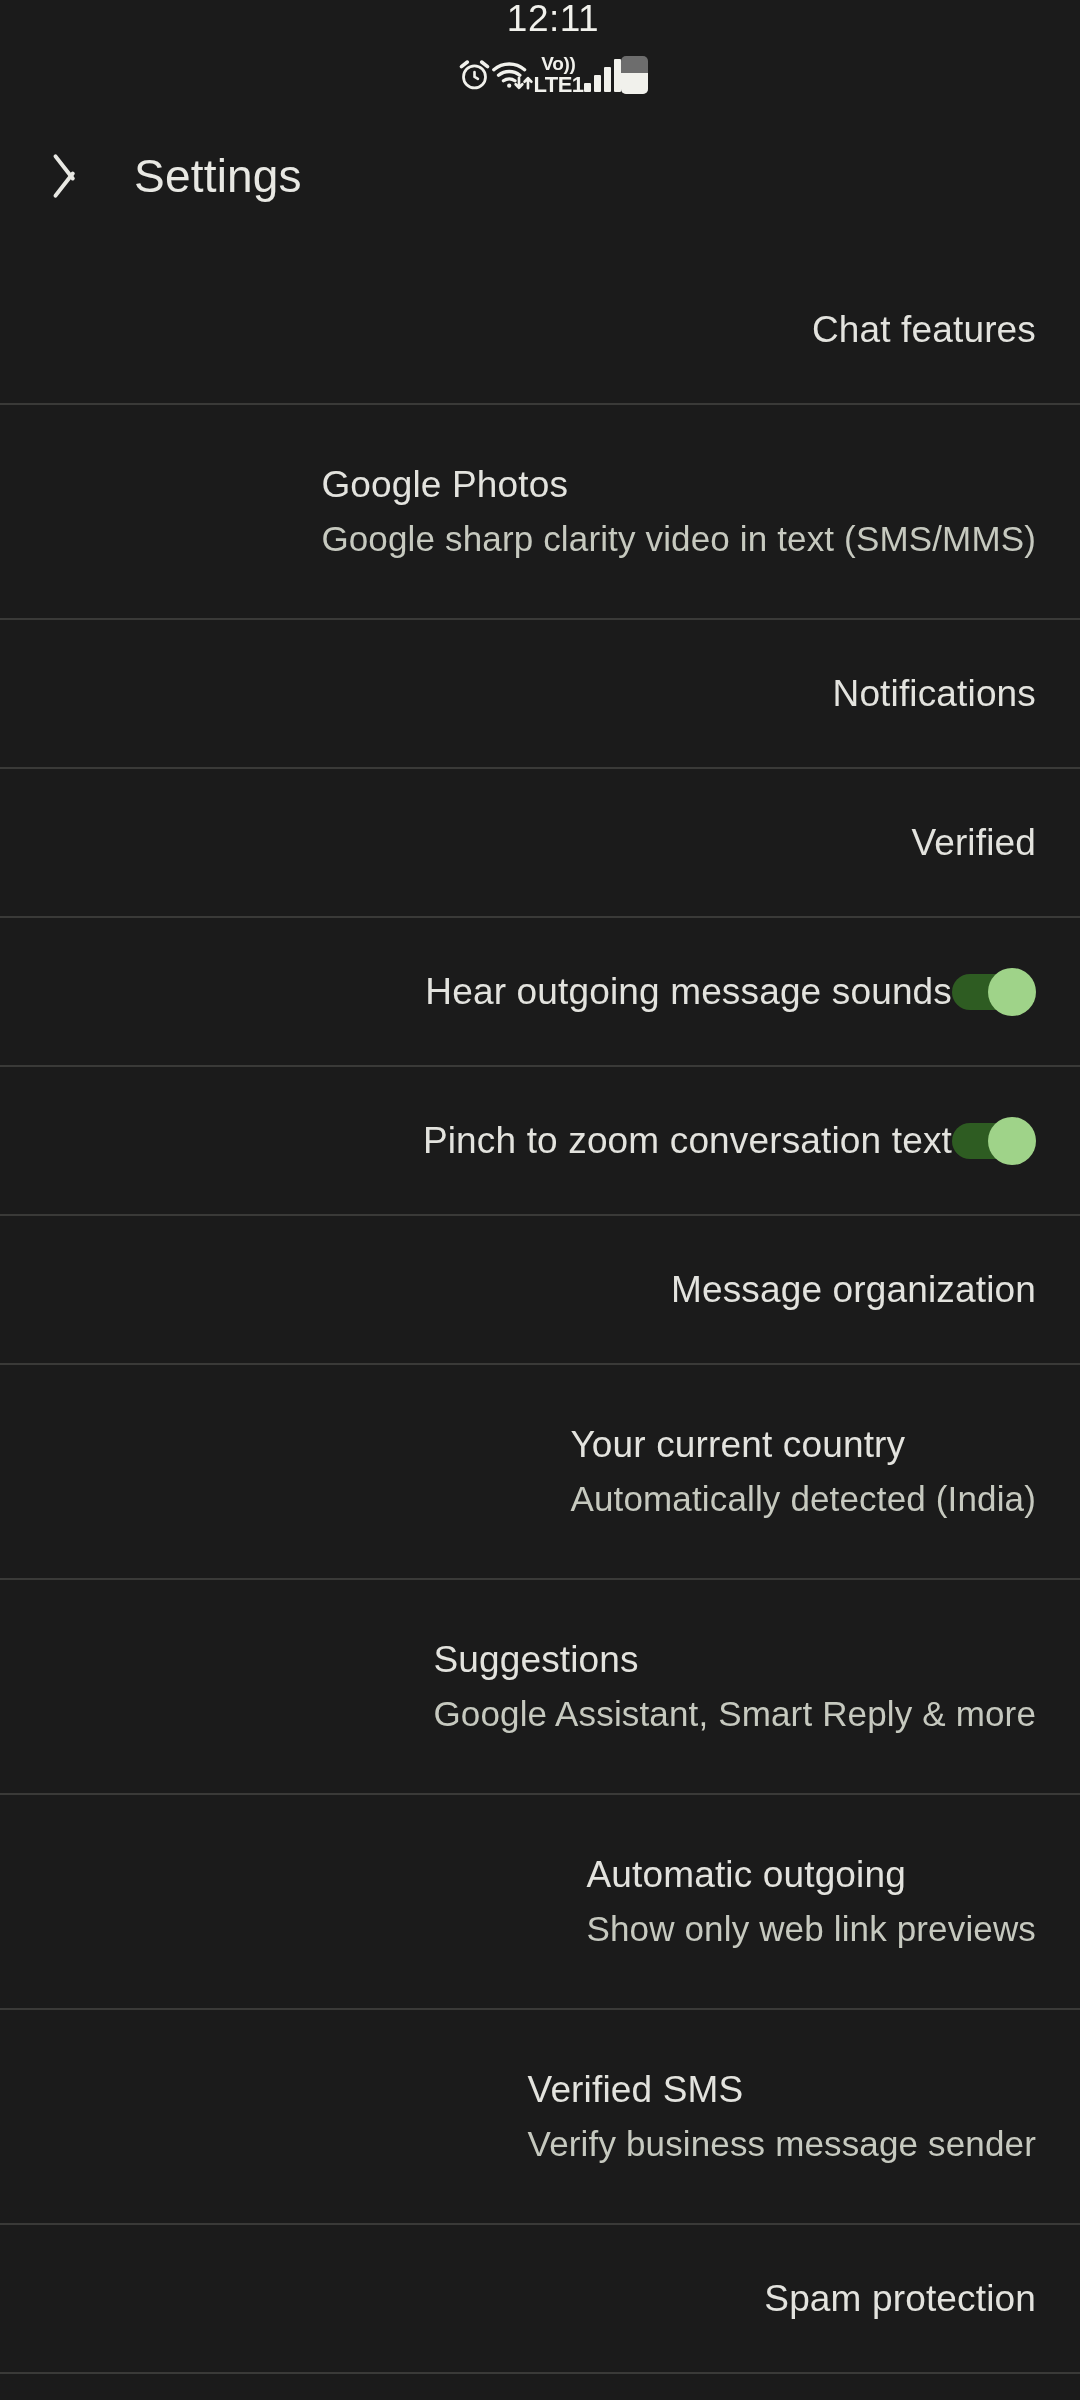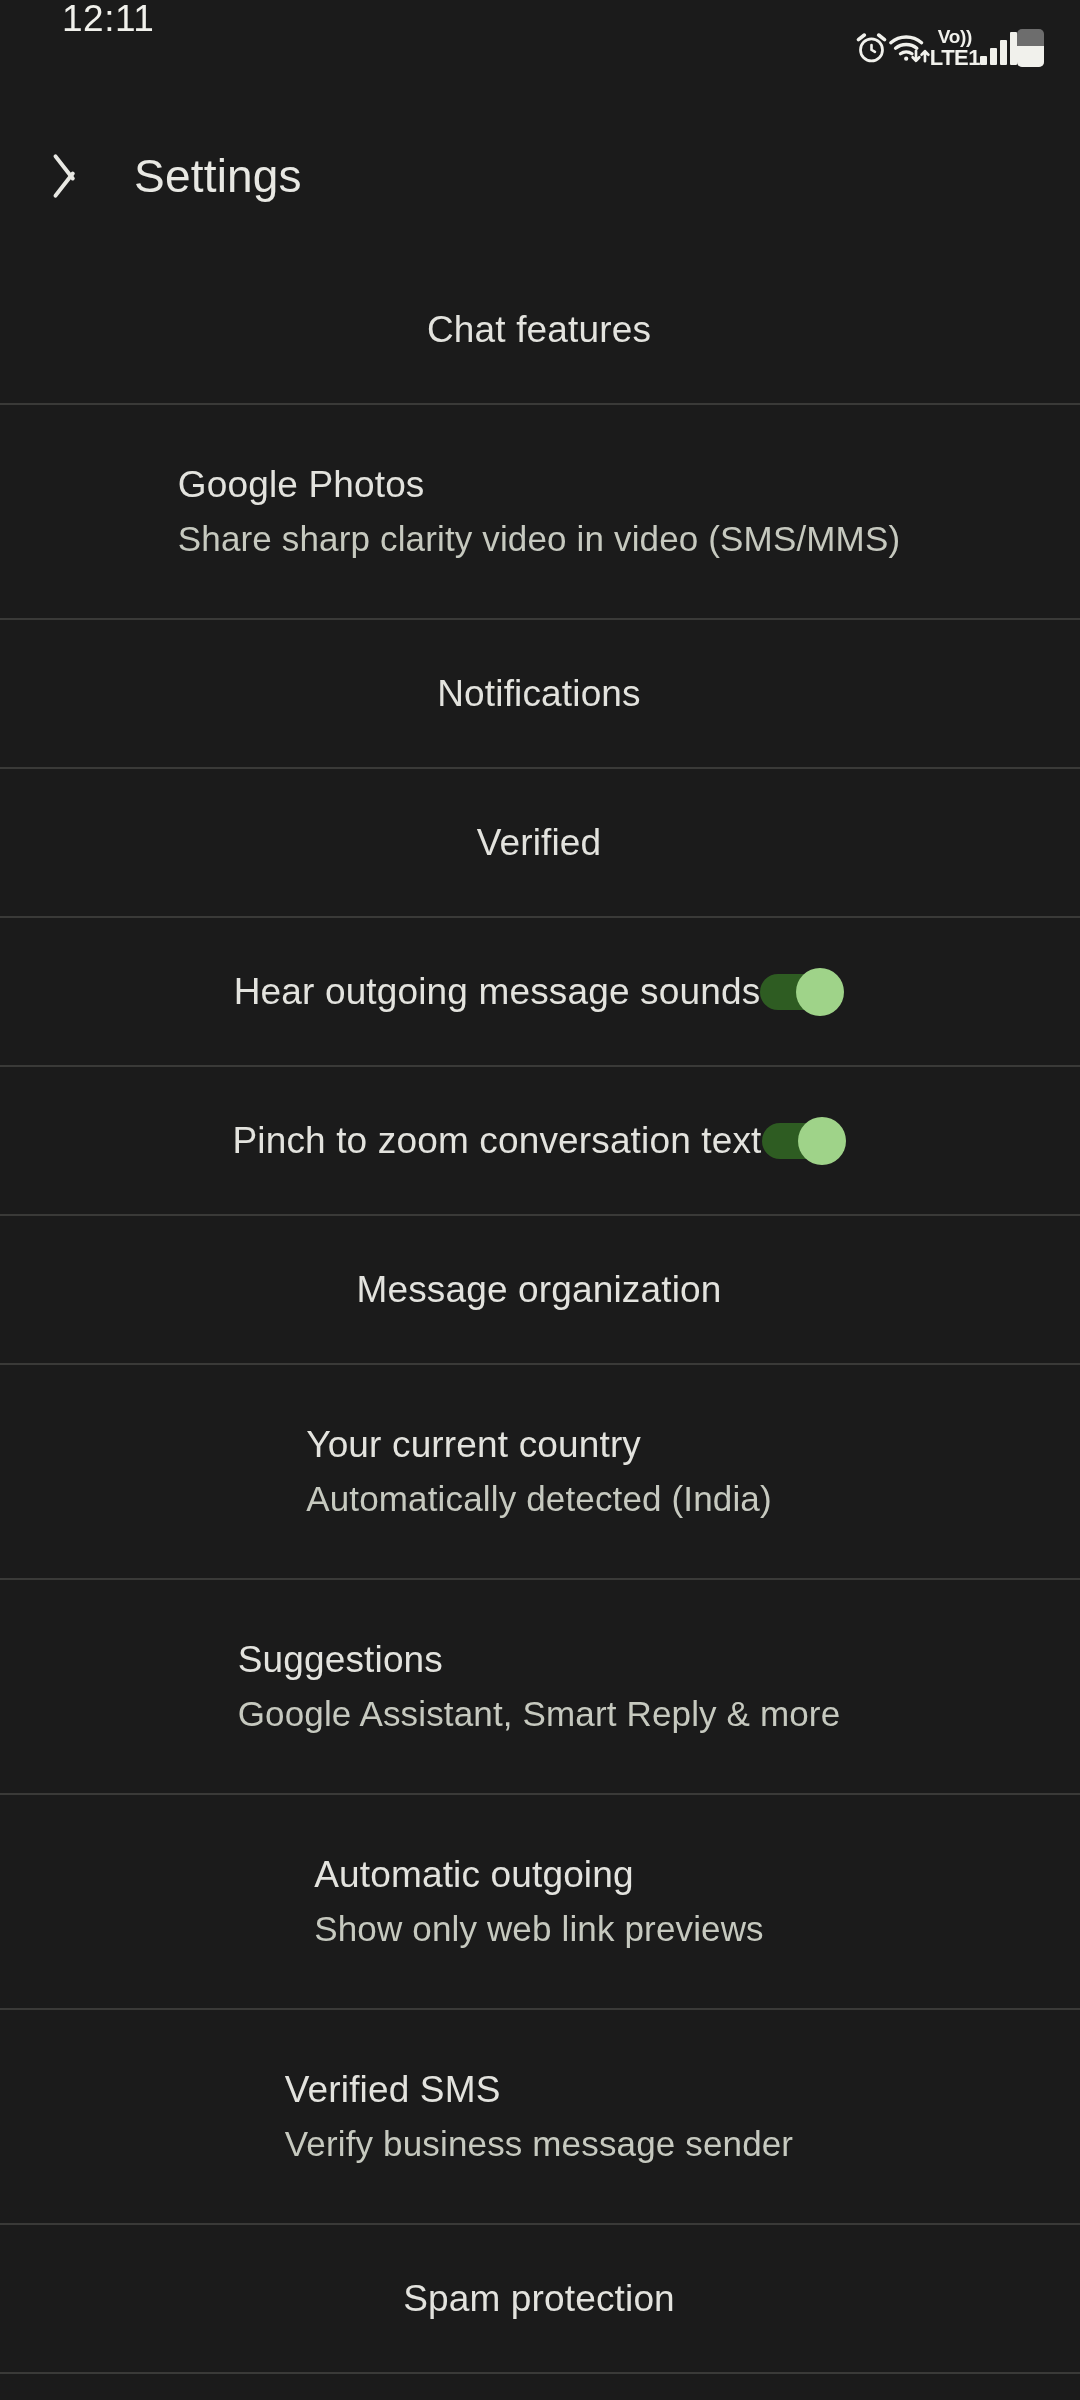--- a/index.html
+++ b/index.html
@@ -7,22 +7,23 @@
     width:1080px; height:2400px;
     background:#1b1b1b;
     font-family:"Liberation Sans", sans-serif;
     overflow:hidden;
   }
   .phone { position:relative; width:1080px; height:2400px; background:#1b1b1b; }
 
   
   .statusbar {
     position:absolute; top:0; left:0; width:1080px; height:96px;
-    display:flex; justify-content:space-between;
+    display:flex; align-items:center; justify-content:space-between;
     padding:0 36px 0 62px;
+    flex-direction:column;
   }
   .clock { color:#f1f1ec; font-size:37px; letter-spacing:0.5px; line-height:1; }
   .status-icons { display:flex; align-items:center; }
 
   .ic { display:block; }
 
   
   .alarm { width:33px; height:33px; position:relative; }
   
   .wifi { width:42px; height:34px; position:relative; }
@@ -70,21 +71,21 @@
   .chevron::after  { bottom:0; transform-origin:top center; transform:rotate(38deg); }
   .appbar-title {
     color:#e8e8e3; font-size:46px; font-weight:400;
     margin-left:6px; letter-spacing:0.2px;
   }
 
   
   .list { position:absolute; top:256px; left:0; width:1080px; }
   .row {
     position:relative; width:1080px;
-    display:flex; align-items:center; justify-content:center;
+    display:flex; align-items:center; justify-content:flex-end;
     padding:0 44px 0 42px;
     background:#1b1b1b;
   }
   .row.single { height:147px; }
   .row.double { height:213px; }
   .row .texts { display:flex; flex-direction:column; justify-content:center; }
   .row .title {
     color:#e3e3de; font-size:37px; font-weight:400; line-height:1.18;
     letter-spacing:0.15px;
   }
@@ -162,21 +163,21 @@
   <div class="list" id="settings-list">
       <div class="row single">
         <div class="texts">
           <div class="title">Chat features</div>
         </div>
       </div>
       <div class="divider"></div>
       <div class="row double">
         <div class="texts">
           <div class="title">Google Photos</div>
-          <div class="subtitle">Share sharp clarity video in video (SMS/MMS)</div>
+          <div class="subtitle">Google sharp clarity video in text (SMS/MMS)</div>
         </div>
       </div>
       <div class="divider"></div>
       <div class="row single">
         <div class="texts">
           <div class="title">Notifications</div>
         </div>
       </div>
       <div class="divider"></div>
       <div class="row single">

